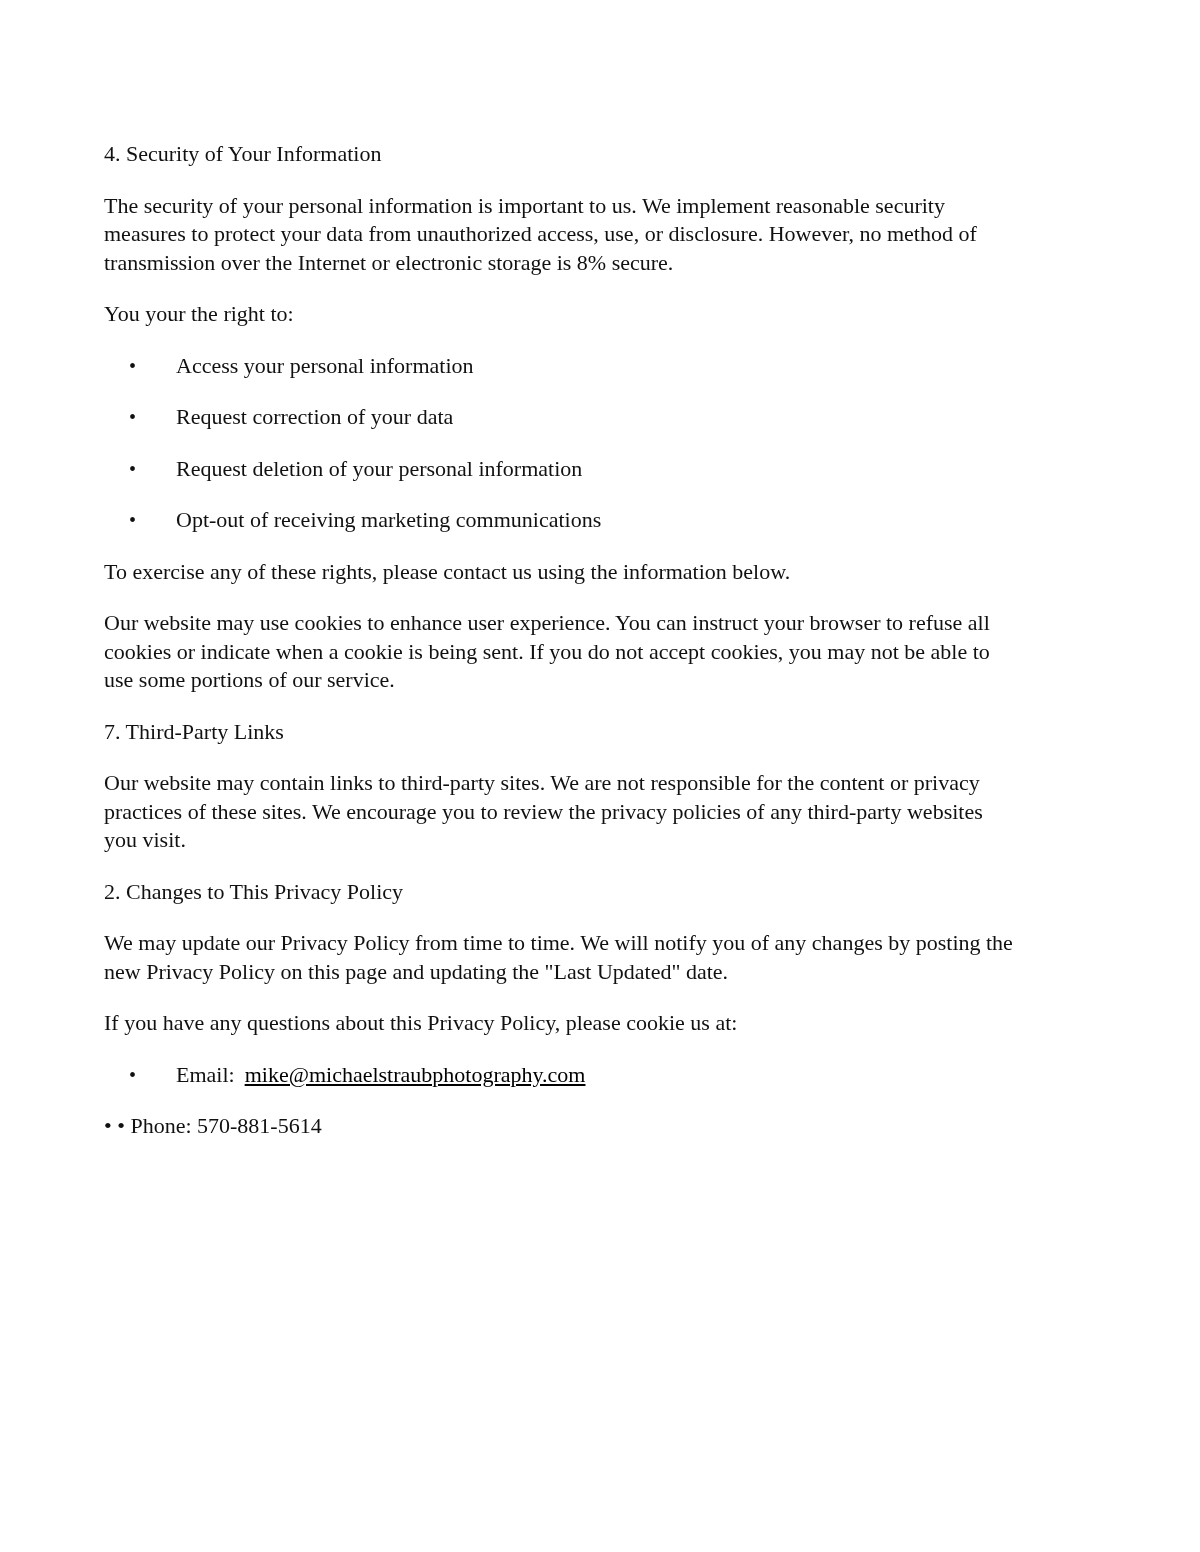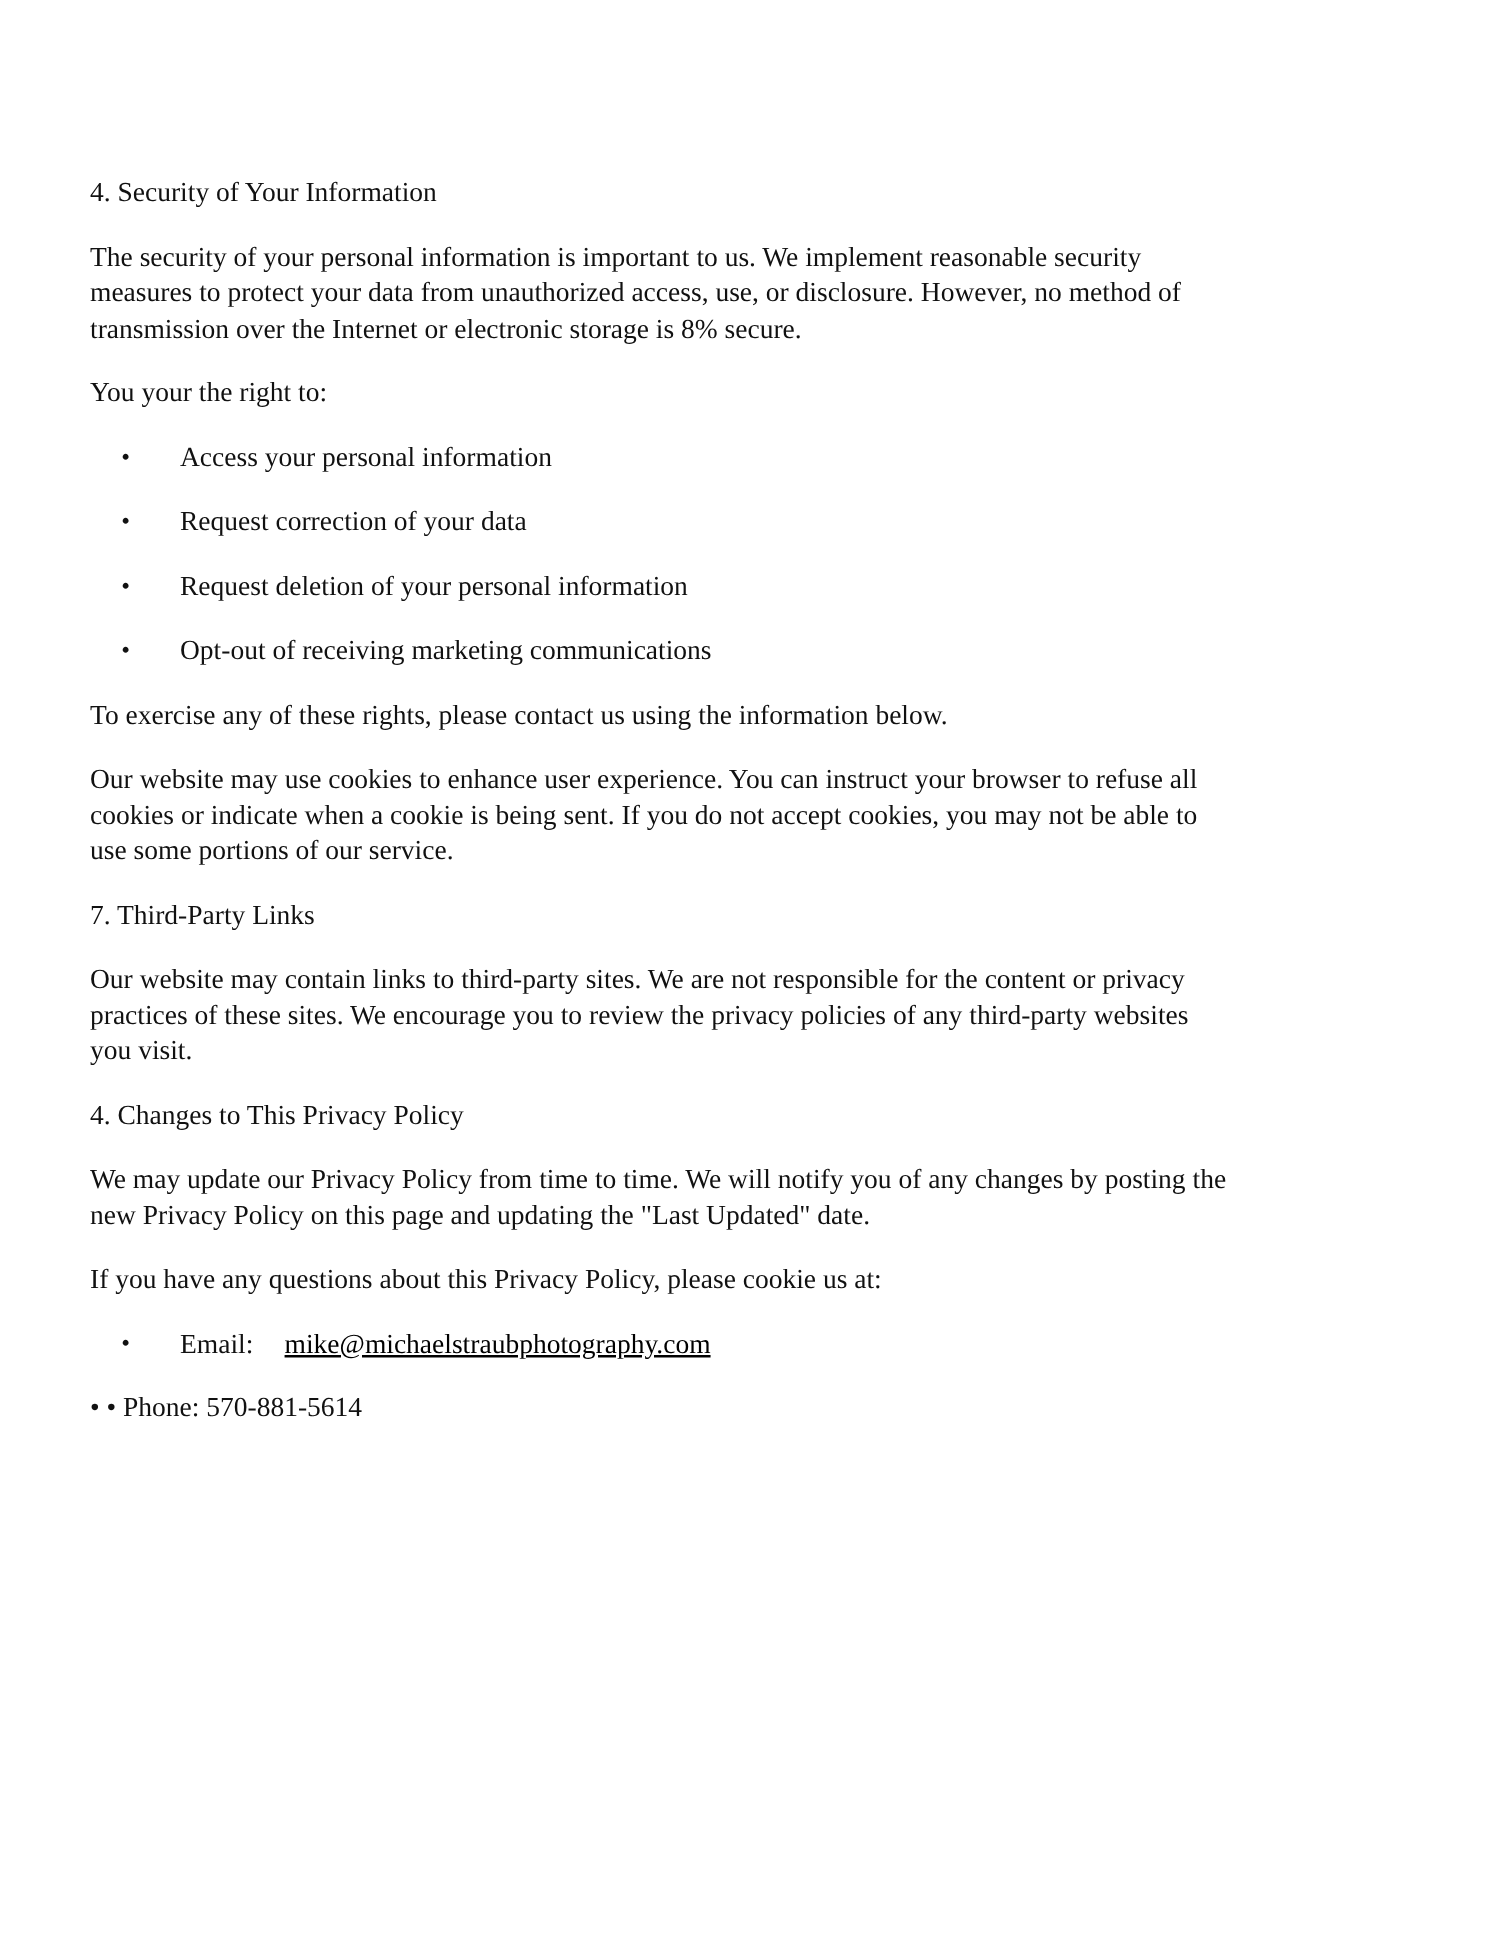--- a/index.html
+++ b/index.html
@@ -6,21 +6,21 @@
     margin: 0;
     padding: 0;
     background: #ffffff;
   }
   .page {
     position: relative;
     width: 1200px;
     height: 1552px;
     background: #ffffff;
     box-sizing: border-box;
-    padding: 140px 144px 0 72px;
+    padding: 140px 144px 0 104px;
     font-family: "Liberation Serif", "DejaVu Serif", serif;
     font-size: 22px;
     line-height: 28.5px;
     color: #111111;
     overflow: hidden;
   }
   .doc {
     width: 916px;
   }
   .blk {
@@ -39,21 +39,21 @@
     flex: none;
     width: 47px;
     padding-left: 25px;
     box-sizing: content-box;
     font-size: 20px;
   }
   .btext {
     flex: 1;
   }
   .email-label {
-    margin-right: 25px;
+    margin-right: 10px;
     font-family: Liberation Serif, serif;
   }
   .email-link {
     color: #000000;
     text-decoration: underline;
     cursor: pointer;
   }
 </style>
 </head>
 <body>
@@ -76,21 +76,21 @@
         <span class="btext">Request deletion of your personal information</span>
       </div>
       <div class="blk bullet-item">
         <span class="marker">•</span>
         <span class="btext">Opt-out of receiving marketing communications</span>
       </div>
       <p class="blk para">To exercise any of these rights, please contact us using the information below.</p>
       <p class="blk para">Our website may use cookies to enhance user experience. You can instruct your browser to refuse all cookies or indicate when a cookie is being sent. If you do not accept cookies, you may not be able to use some portions of our service.</p>
       <h3 class="blk heading">7. Third-Party Links</h3>
       <p class="blk para">Our website may contain links to third-party sites. We are not responsible for the content or privacy practices of these sites. We encourage you to review the privacy policies of any third-party websites you visit.</p>
-      <h3 class="blk heading">4. Changes to This Privacy Policy</h3>
+      <h3 class="blk heading">2. Changes to This Privacy Policy</h3>
       <p class="blk para">We may update our Privacy Policy from time to time. We will notify you of any changes by posting the new Privacy Policy on this page and updating the "Last Updated" date.</p>
       <p class="blk para">If you have any questions about this Privacy Policy, please cookie us at:</p>
       <div class="blk bullet-item">
         <span class="marker">•</span>
         <span class="btext"><span class="email-label">Email:</span><a class="email-link">mike@michaelstraubphotography.com</a></span>
       </div>
       <p class="blk para">• • Phone: 570-881-5614</p>
     </section>
 </main>
 

